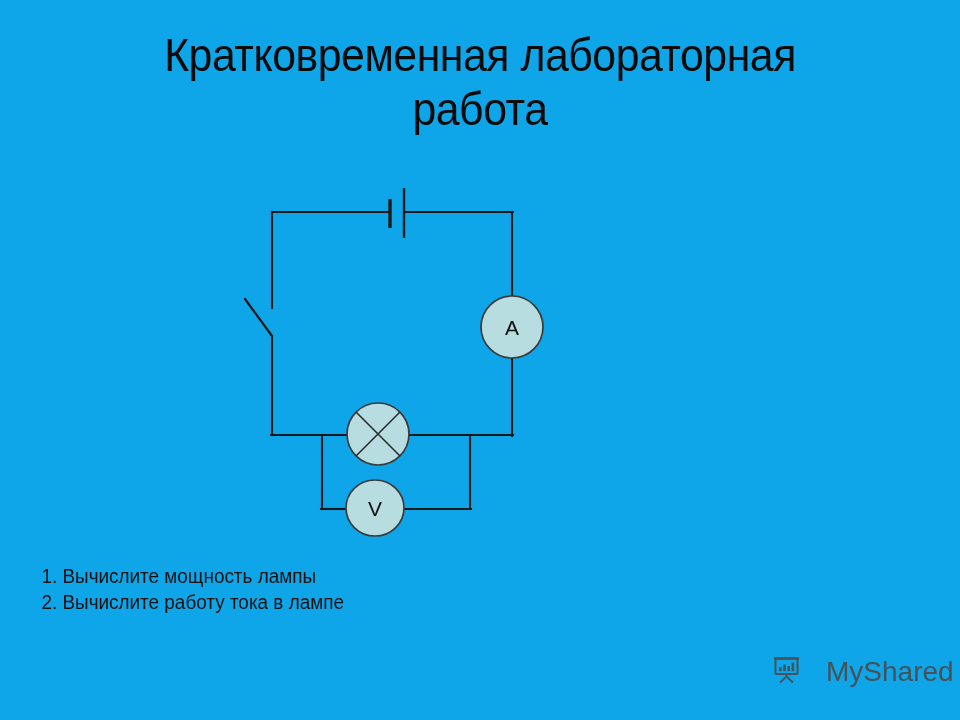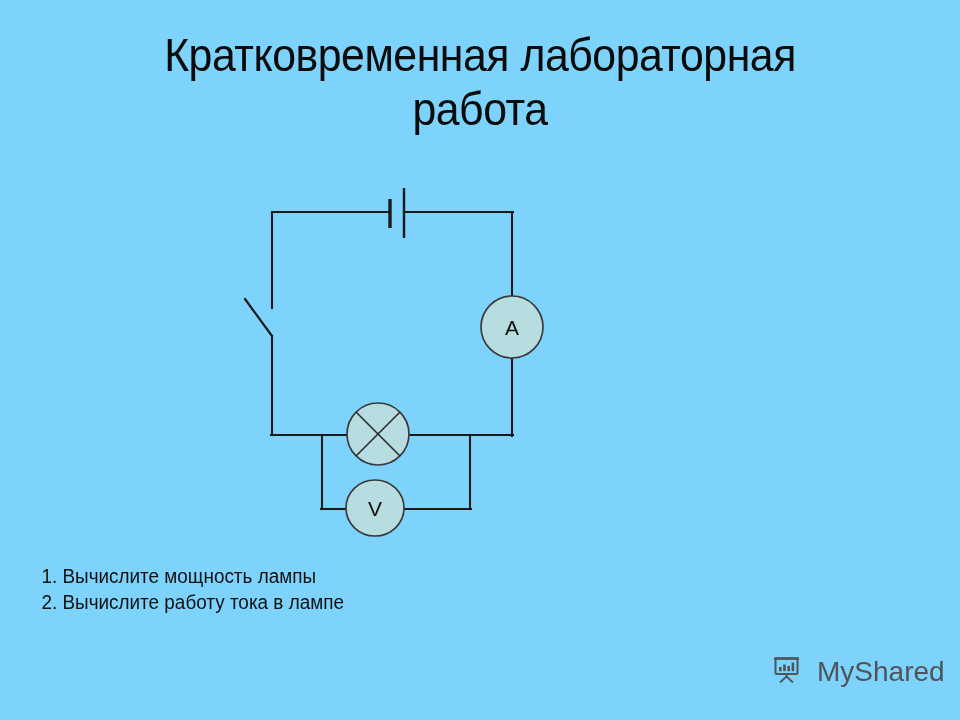--- a/index.html
+++ b/index.html
@@ -15,21 +15,21 @@
     font-family: "Liberation Sans", sans-serif;
     color: #000000;
   }
 
   #slide {
     position: absolute;
     left: 0;
     top: 0;
     width: 960px;
     height: 720px;
-    background: #7dd3fc;
+    background: #0ea5e9;
   }
 
   
   #title-block {
     position: absolute;
     left: 20px;
     top: 28px;
     width: 920px;
     text-align: center;
   }
@@ -77,21 +77,21 @@
     transform: scaleX(0.97);
   }
 
   
   #watermark {
     position: absolute;
     left: 772px;
     top: 655px;
     display: flex;
     align-items: center;
-    gap: 15px;
+    gap: 24px;
     opacity: 0.92;
   }
   #watermark-text {
     font-family: "Liberation Sans", sans-serif;
     font-size: 28px;
     font-weight: 400;
     color: #4b4b4b;
     letter-spacing: 0px;
     line-height: 30px;
   }

